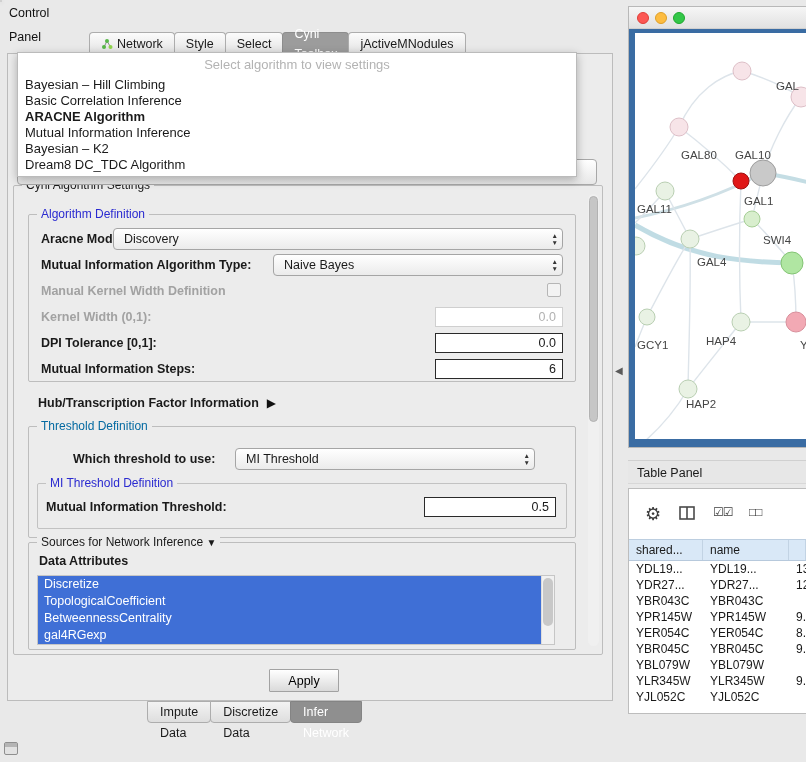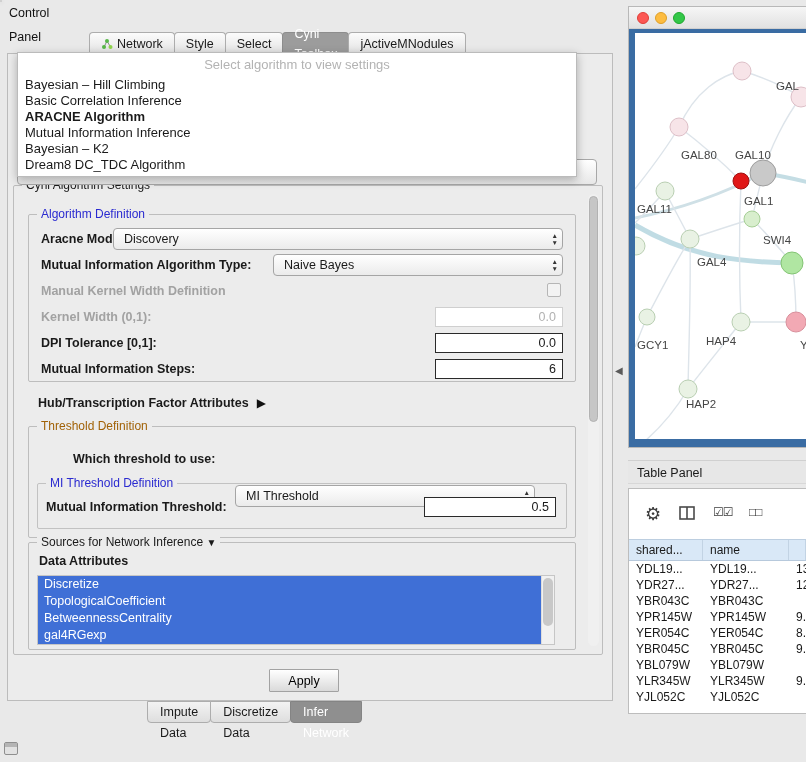--- a/index.html
+++ b/index.html
@@ -42,21 +42,21 @@
 
   
   .algo-combo { position:absolute; left:16px; top:158px; width:580px; height:26px; z-index:1;
         border:1px solid #a8a8a8; border-radius:4px; background:linear-gradient(#ffffff,#e7e7e7); }
 
   
   .tbox { position:absolute; border:1px solid #bdbdbd; border-radius:2px; }
   .tbox > .tt { position:absolute; top:-8px; left:8px; background:#ececec; padding:0 4px;
         font-size:12px; white-space:nowrap; }
   .tt.blue { color:#2a2ad0; }
-  .tt.green { color:#a16207; }
+  .tt.green { color:#0369a1; }
 
   .settings { left:12px; top:184px; width:590px; height:470px; }
 
   .b { font-weight:bold; font-size:12.5px; }
   .dis { color:#a2a2a2; }
   .lbl { position:absolute; line-height:21px; white-space:nowrap; }
 
   .combo { position:absolute; height:22px; border:1px solid #a5a5a5; border-radius:4px;
         background:linear-gradient(#ffffff,#ebebeb); line-height:20px; padding:0 24px 0 10px;
         font-size:12.5px; }
@@ -218,29 +218,29 @@
       <div class="tf weak" style="right:12px; top:92px; width:128px;">0.0</div>
 
       <span class="lbl b" style="left:12px; top:118px;">DPI Tolerance [0,1]:</span>
       <div class="tf strong" style="right:12px; top:118px; width:128px;">0.0</div>
 
       <span class="lbl b" style="left:12px; top:144px;">Mutual Information Steps:</span>
       <div class="tf strong" style="right:12px; top:144px; width:128px;">6</div>
     </div>
 
     <div class="hubrow">
-      <span class="b">Hub/Transcription Factor Attributes</span>
+      <span class="b">Hub/Transcription Factor Information</span>
       <span class="tri">▶</span>
     </div>
 
     <div class="tbox" style="left:14px; top:240px; width:548px; height:112px;">
       <span class="tt green">Threshold Definition</span>
 
       <span class="lbl b" style="left:44px; top:22px;">Which threshold to use:</span>
-      <div class="combo" style="left:206px; width:300px; top:21px;margin-top:37px;">
+      <div class="combo" style="left:206px; width:300px; top:21px;">
         <span>MI Threshold</span>
         <span class="arr">
             <span>▲</span>
             <span>▼</span>
           </span>
       </div>
 
       <div class="tbox" style="left:8px; top:56px; width:530px; height:46px; border-color:#c2c2c2;">
         <span class="tt blue" style="background:#ececec;">MI Threshold Definition</span>
         <span class="lbl b" style="left:8px; top:13px;">Mutual Information Threshold:</span>

